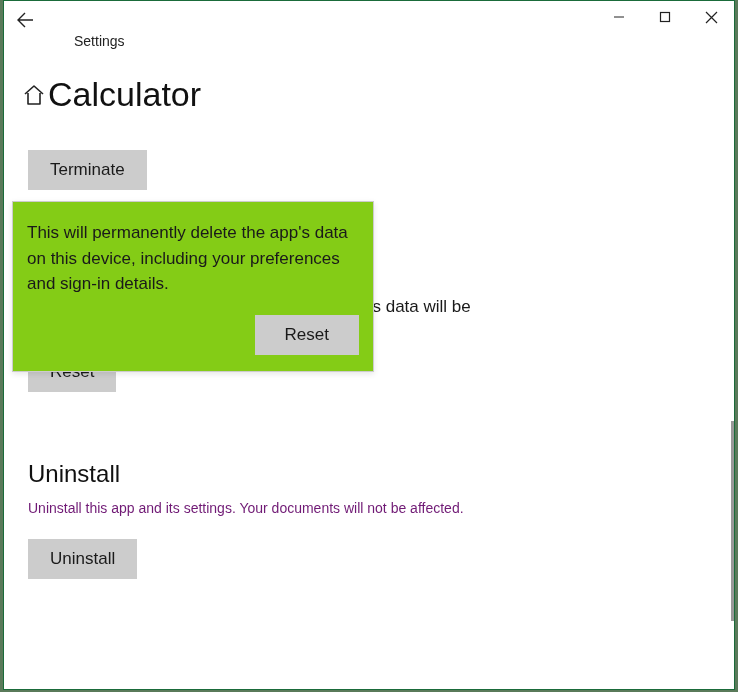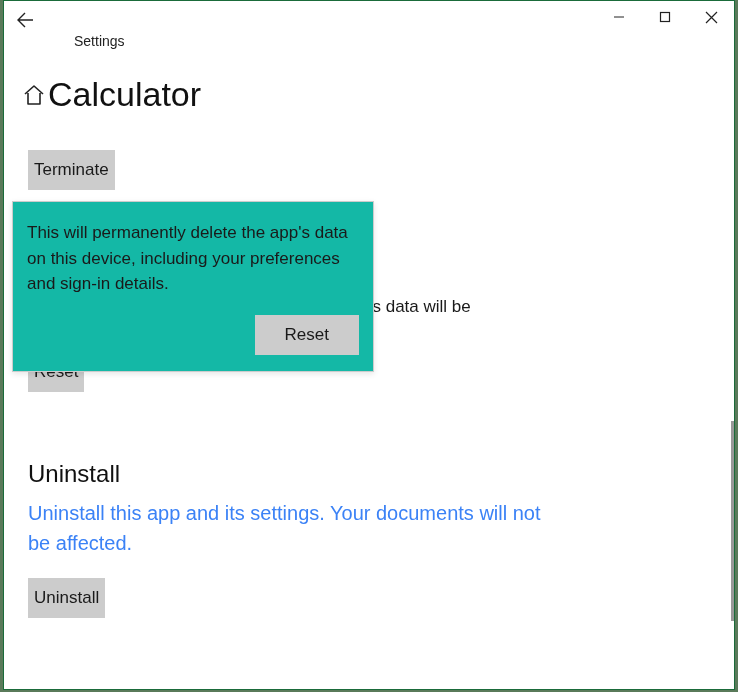--- a/index.html
+++ b/index.html
@@ -51,21 +51,21 @@
     font-weight: 400;
     color: #111;
   }
   .content {
     position: relative;
     padding: 0 24px;
   }
   .btn {
     background: #ccc;
     border: none;
-    padding: 10px 6px;
+    padding: 10px 22px;
     font-size: 17px;
     color: #1a1a1a;
     cursor: pointer;
     font-family: inherit;
   }
   .terminate-btn { margin-top: 36px; margin-left: 0; }
   .reset-desc {
     font-size: 17px;
     color: #1a1a1a;
     margin-top: 104px;
@@ -73,33 +73,33 @@
     max-width: 500px;
   }
   .reset-btn-main { margin-top: 32px; }
   .section-heading {
     font-size: 24px;
     font-weight: 400;
     color: #111;
     margin-top: 68px;
   }
   .uninstall-desc {
-    font-size: 20px;
-    color: #3b82f6;
+    font-size: 14px;
+    color: #701a75;
     margin-top: 10px;
     line-height: 1.5;
     max-width: 520px;
   }
   .uninstall-btn { margin-top: 20px; }
   .flyout {
     position: absolute;
     left: 8px;
     top: 200px;
     width: 362px;
-    background: #14b8a6;
+    background: #84cc16;
     border: 1px solid #ccc;
     padding: 18px 14px 16px 14px;
     box-shadow: 0 2px 6px rgba(0,0,0,0.1);
   }
   .flyout-text {
     font-size: 17px;
     color: #1a1a1a;
     line-height: 1.5;
   }
   .flyout-actions {

